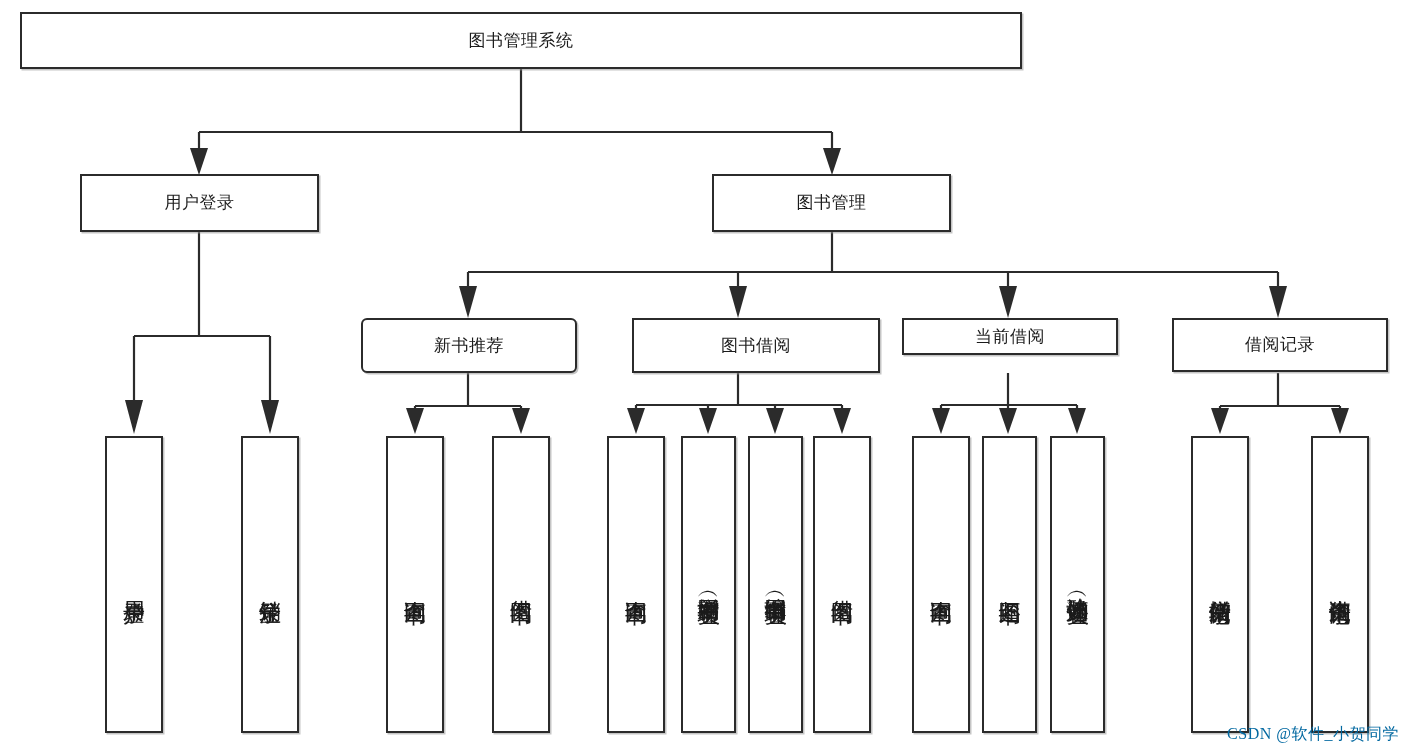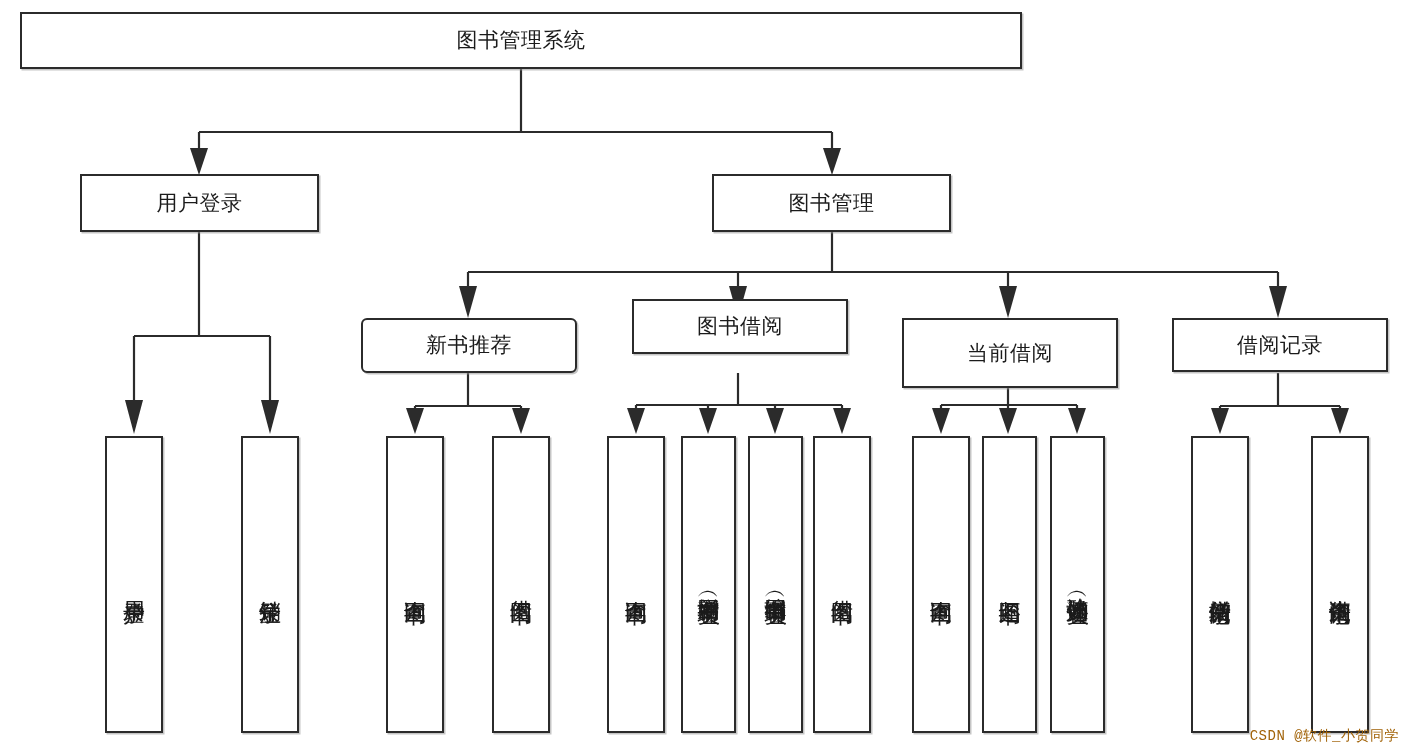--- a/index.html
+++ b/index.html
@@ -24,21 +24,21 @@
     box-sizing: border-box;
     background: #ffffff;
     border: 2.5px solid #2b2b2b;
     box-shadow: 1.5px 1.5px 0 0 rgba(150,150,150,0.55);
     display: flex;
     align-items: center;
     justify-content: center;
     color: #1b1b1b;
   }
   .node .label {
-    font-size: 21px;
+    font-size: 17px;
     line-height: 1.25;
     letter-spacing: 0.5px;
     white-space: nowrap;
     color: #1b1b1b;
   }
   
   .node.h .label {
     writing-mode: horizontal-tb;
   }
   
@@ -71,25 +71,25 @@
   }
   #wires polygon.arrow {
     fill: #2b2b2b;
     stroke: none;
   }
   
   #watermark {
     position: absolute;
     right: 6px;
     bottom: 2px;
-    font-size: 14px;
-    color: #a16207;
+    font-size: 16px;
+    color: #0369a1;
     letter-spacing: 0.5px;
     white-space: nowrap;
-    font-family: Liberation Mono, monospace;
+    font-family: Liberation Serif, serif;
   }
 </style>
 </head>
 <body>
 
 <div id="canvas">
 
   <svg id="wires" viewBox="0 0 1405 747">
 
     <line x1="521" y1="69" x2="521" y2="132"></line>
@@ -163,25 +163,25 @@
   </div>
 
   <div class="node h" style="left:712px; top:174px; width:239px; height:58px;">
     <span class="label">图书管理</span>
   </div>
 
   <div class="node h" style="left:361px; top:318px; width:216px; height:55px;border-radius:6px;">
     <span class="label">新书推荐</span>
   </div>
 
-  <div class="node h" style="left:632px; top:299px; width:216px; height:55px;">
+  <div class="node h" style="left:632px; top:318px; width:248px; height:55px;">
     <span class="label">图书借阅</span>
   </div>
 
-  <div class="node h" style="left:902px; top:318px; width:216px; height:70px;">
+  <div class="node h" style="left:902px; top:318px; width:216px; height:37px;">
     <span class="label">当前借阅</span>
   </div>
 
   <div class="node h" style="left:1172px; top:318px; width:216px; height:54px;">
     <span class="label">借阅记录</span>
   </div>
 
   <div class="node v" style="left:105px; top:436px; width:58px; height:297px;">
     <span class="label">用户登录</span>
   </div>

